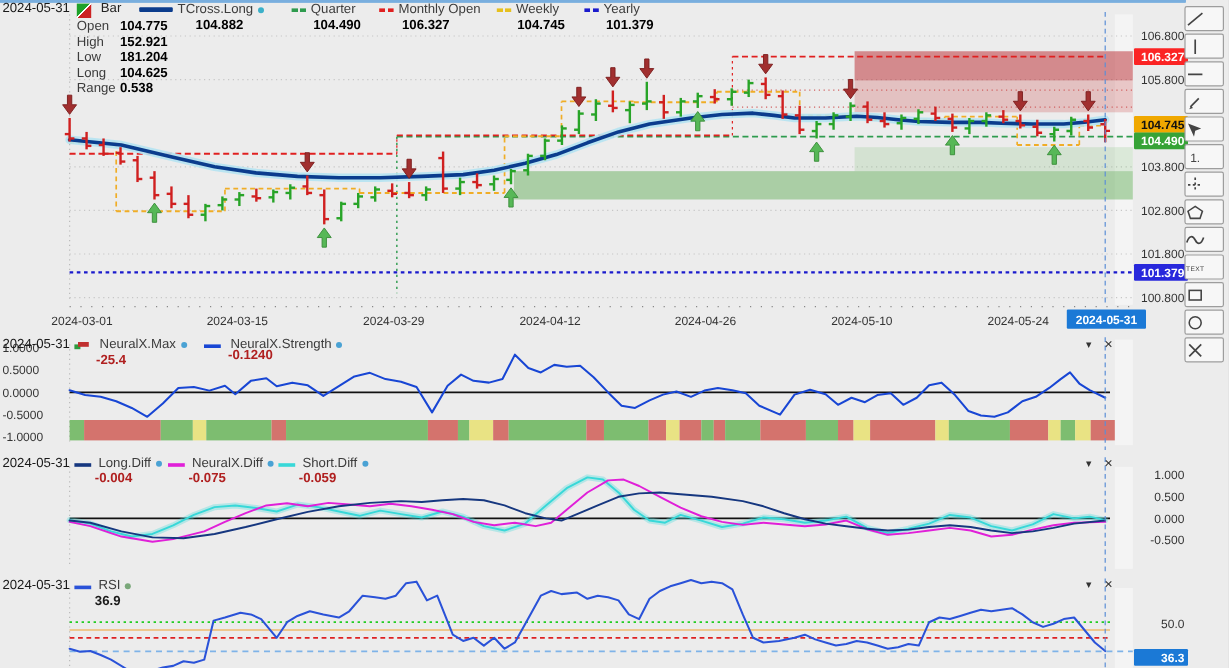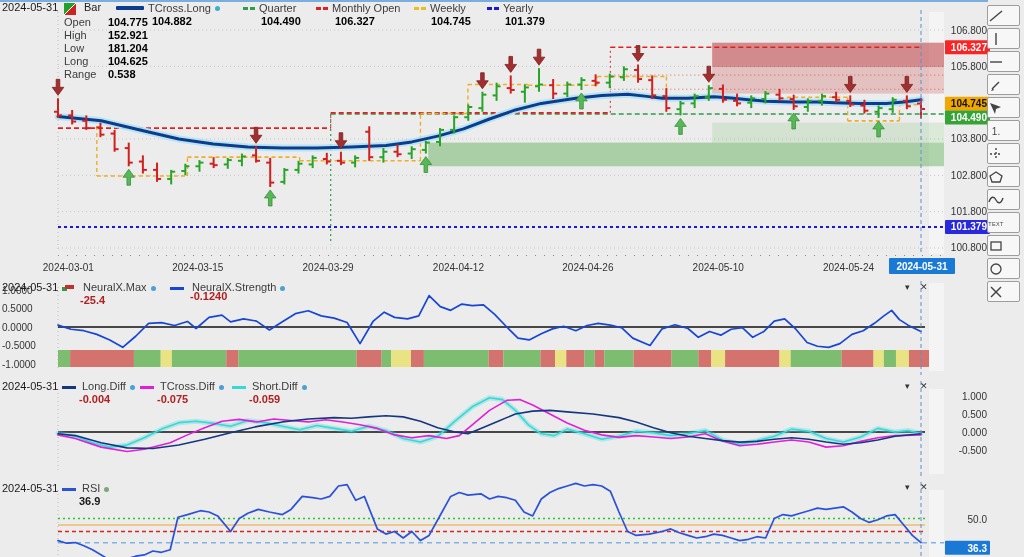--- a/index.html
+++ b/index.html
@@ -5,21 +5,21 @@
   html,body{margin:0;padding:0;background:#d8d8d8;}
   .app{position:relative;width:1024px;height:557px;background:#ececec;
        font-family:"Liberation Sans",sans-serif;font-size:11px;color:#222;overflow:hidden;}
   svg{position:absolute;left:0;}
   .sep{position:absolute;left:0;width:988px;height:2px;background:#79aede;}
   .hdr{position:absolute;white-space:nowrap;}
   .date-lbl{color:#1a1a1a;}
   .ind-item{position:absolute;top:1px;}
   .ind-row{display:flex;align-items:center;height:14px;}
   .ind-label{color:#3c3c3c;margin-left:4px;}
-  .ind-value{font-weight:bold;color:#000;margin-left:8px;}
+  .ind-value{font-weight:bold;color:#000;}
   .pv-red{color:#b02020;font-weight:bold;}
   .pv-dark{color:#1a1a1a;font-weight:bold;}
   .legend-dot{width:5px;height:5px;border-radius:50%;display:inline-block;margin-left:4px;}
   .dash-icon{display:inline-block;}
   .bar-icon{position:absolute;width:12px;height:12px;
             background:linear-gradient(135deg,#1fa12a 46%,#ffffff 46%,#ffffff 54%,#cc2222 54%);}
   .toolbar{position:absolute;left:987px;top:5px;width:36px;}
   .tool-btn{width:33px;height:21px;margin-bottom:2px;background:#f7f7f7;border:1px solid #9d9d9d;
             border-radius:2px;display:flex;align-items:center;justify-content:center;box-sizing:border-box;}
   .panel-ctl{position:absolute;color:#333;font-size:9px;line-height:10px;cursor:default;}
@@ -413,21 +413,21 @@
   <div class="hdr" style="left:64px;top:68px;color:#3c3c3c">Range</div>
   <div class="hdr ind-value" style="left:100px;top:68px">0.538</div>
 
   <div id="main-legend">
       <div class="ind-item" style="left: 116px;">
         <div class="ind-row">
           <span style="width: 28px; height: 4px; background: rgb(11, 60, 141); display: inline-block; border-radius: 1px;"></span>
           <span class="ind-label">TCross.Long</span>
           <span class="legend-dot" style="background: rgb(59, 176, 201);"></span>
         </div>
-        <div class="ind-value" style="margin-left: 36px;">104.882</div>
+        <div class="ind-value" style="margin-left: 47px;">104.882</div>
       </div>
       <div class="ind-item" style="left: 243px;">
         <div class="ind-row">
           <span style="width: 12px; height: 3px; background: linear-gradient(90deg, rgb(46, 155, 78) 0px, rgb(46, 155, 78) 42%, transparent 42%, transparent 58%, rgb(46, 155, 78) 58%, rgb(46, 155, 78) 100%); display: inline-block;"></span>
           <span class="ind-label">Quarter</span>
         </div>
         <div class="ind-value" style="margin-left: 18px;">104.490</div>
       </div>
       <div class="ind-item" style="left: 316px;">
         <div class="ind-row">
@@ -467,21 +467,21 @@
   <div class="panel-ctl" style="left:905px;top:282px">▾</div>
   <div class="panel-ctl" style="left:920px;top:282px">✕</div>
 
   <div class="hdr date-lbl" style="left:2px;top:380px">2024-05-31</div>
   <div class="dash-icon" style="position:absolute;left:62px;top:386px;width:14px;height:3px;background:#16377f"></div>
   <div class="hdr" style="left:78px;top:380px">
     <span class="ind-label">Long.Diff</span><span class="legend-dot" style="background:#4aa2d4"></span></div>
   <div class="hdr pv-red" style="left:79px;top:393px">-0.004</div>
   <div class="dash-icon" style="position:absolute;left:140px;top:386px;width:14px;height:3px;background:#e020d8"></div>
   <div class="hdr" style="left:156px;top:380px">
-    <span class="ind-label">TCross.Diff</span><span class="legend-dot" style="background:#4aa2d4"></span></div>
+    <span class="ind-label">NeuralX.Diff</span><span class="legend-dot" style="background:#4aa2d4"></span></div>
   <div class="hdr pv-red" style="left:157px;top:393px">-0.075</div>
   <div class="dash-icon" style="position:absolute;left:232px;top:386px;width:14px;height:3px;background:#38d8d8"></div>
   <div class="hdr" style="left:248px;top:380px">
     <span class="ind-label">Short.Diff</span><span class="legend-dot" style="background:#4aa2d4"></span></div>
   <div class="hdr pv-red" style="left:249px;top:393px">-0.059</div>
   <div class="panel-ctl" style="left:905px;top:381px">▾</div>
   <div class="panel-ctl" style="left:920px;top:381px">✕</div>
 
   <div class="hdr date-lbl" style="left:2px;top:482px">2024-05-31</div>
   <div class="dash-icon" style="position:absolute;left:62px;top:488px;width:14px;height:3px;background:#2a52d8"></div>

